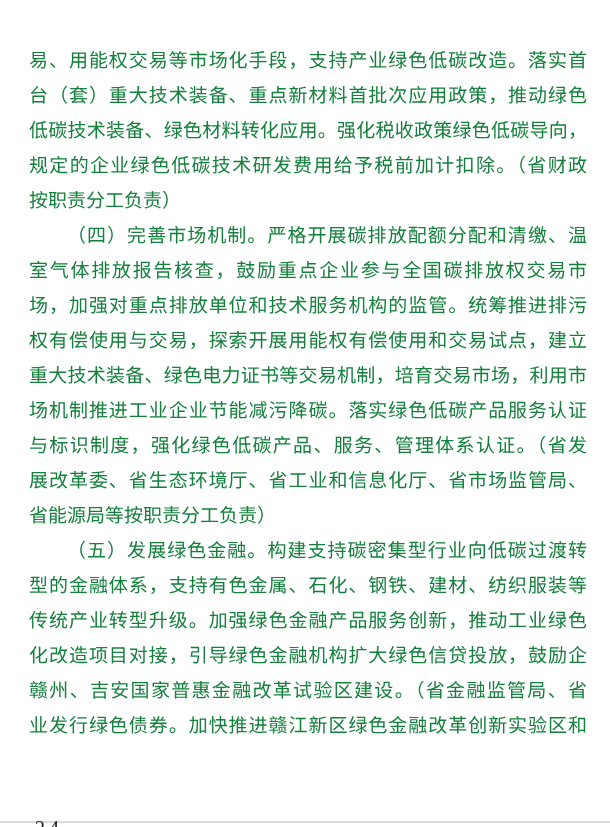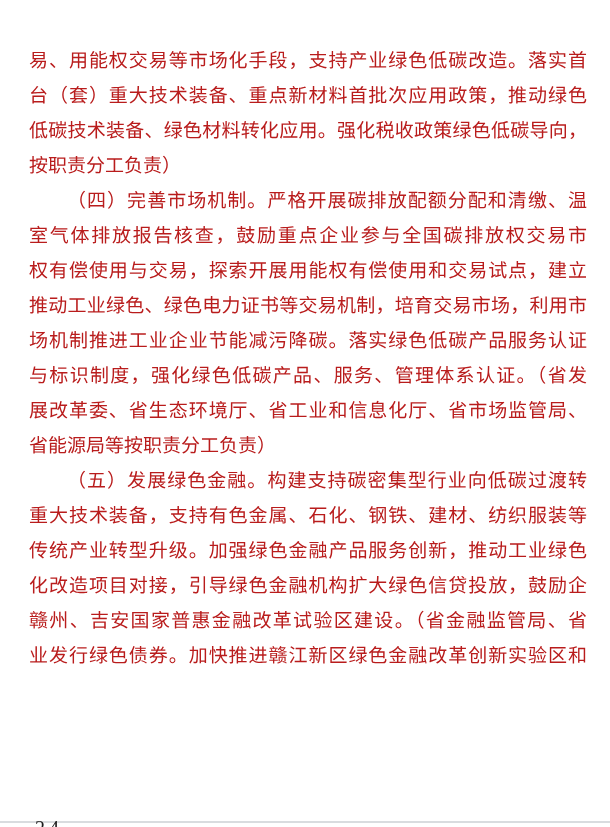--- a/index.html
+++ b/index.html
@@ -22,21 +22,21 @@
     width: 558px;
   }
   .paragraph {
     margin: 0;
     padding: 0;
   }
   .text-line {
     height: 35px;
     line-height: 35px;
     font-size: 19px;
-    color: #b91c1c;
+    color: #15803d;
     text-align: justify;
     text-align-last: justify;
     overflow: hidden;
     white-space: nowrap;
   }
   .text-line.short {
     text-align: left;
     text-align-last: left;
   }
   .text-line.indent {
@@ -62,35 +62,37 @@
 </style>
 </head>
 <body>
 
 <div class="page">
   <div class="text-block" id="text-block">
       <div class="paragraph">
         <div class="text-line">易、用能权交易等市场化手段，支持产业绿色低碳改造。落实首</div>
         <div class="text-line">台（套）重大技术装备、重点新材料首批次应用政策，推动绿色</div>
         <div class="text-line">低碳技术装备、绿色材料转化应用。强化税收政策绿色低碳导向，</div>
+        <div class="text-line">规定的企业绿色低碳技术研发费用给予税前加计扣除。（省财政</div>
         <div class="text-line short">按职责分工负责）</div>
       </div>
       <div class="paragraph">
         <div class="text-line indent">（四）完善市场机制。严格开展碳排放配额分配和清缴、温</div>
         <div class="text-line">室气体排放报告核查，鼓励重点企业参与全国碳排放权交易市</div>
+        <div class="text-line">场，加强对重点排放单位和技术服务机构的监管。统筹推进排污</div>
         <div class="text-line">权有偿使用与交易，探索开展用能权有偿使用和交易试点，建立</div>
-        <div class="text-line">推动工业绿色、绿色电力证书等交易机制，培育交易市场，利用市</div>
+        <div class="text-line">重大技术装备、绿色电力证书等交易机制，培育交易市场，利用市</div>
         <div class="text-line">场机制推进工业企业节能减污降碳。落实绿色低碳产品服务认证</div>
         <div class="text-line">与标识制度，强化绿色低碳产品、服务、管理体系认证。（省发</div>
         <div class="text-line">展改革委、省生态环境厅、省工业和信息化厅、省市场监管局、</div>
         <div class="text-line short">省能源局等按职责分工负责）</div>
       </div>
       <div class="paragraph">
         <div class="text-line indent">（五）发展绿色金融。构建支持碳密集型行业向低碳过渡转</div>
-        <div class="text-line">重大技术装备，支持有色金属、石化、钢铁、建材、纺织服装等</div>
+        <div class="text-line">型的金融体系，支持有色金属、石化、钢铁、建材、纺织服装等</div>
         <div class="text-line">传统产业转型升级。加强绿色金融产品服务创新，推动工业绿色</div>
         <div class="text-line">化改造项目对接，引导绿色金融机构扩大绿色信贷投放，鼓励企</div>
         <div class="text-line">赣州、吉安国家普惠金融改革试验区建设。（省金融监管局、省</div>
         <div class="text-line">业发行绿色债券。加快推进赣江新区绿色金融改革创新实验区和</div>
       </div>
     </div>
   <div class="edge-line"></div>
   <div class="page-footer">— 24 —</div>
 </div>
 

